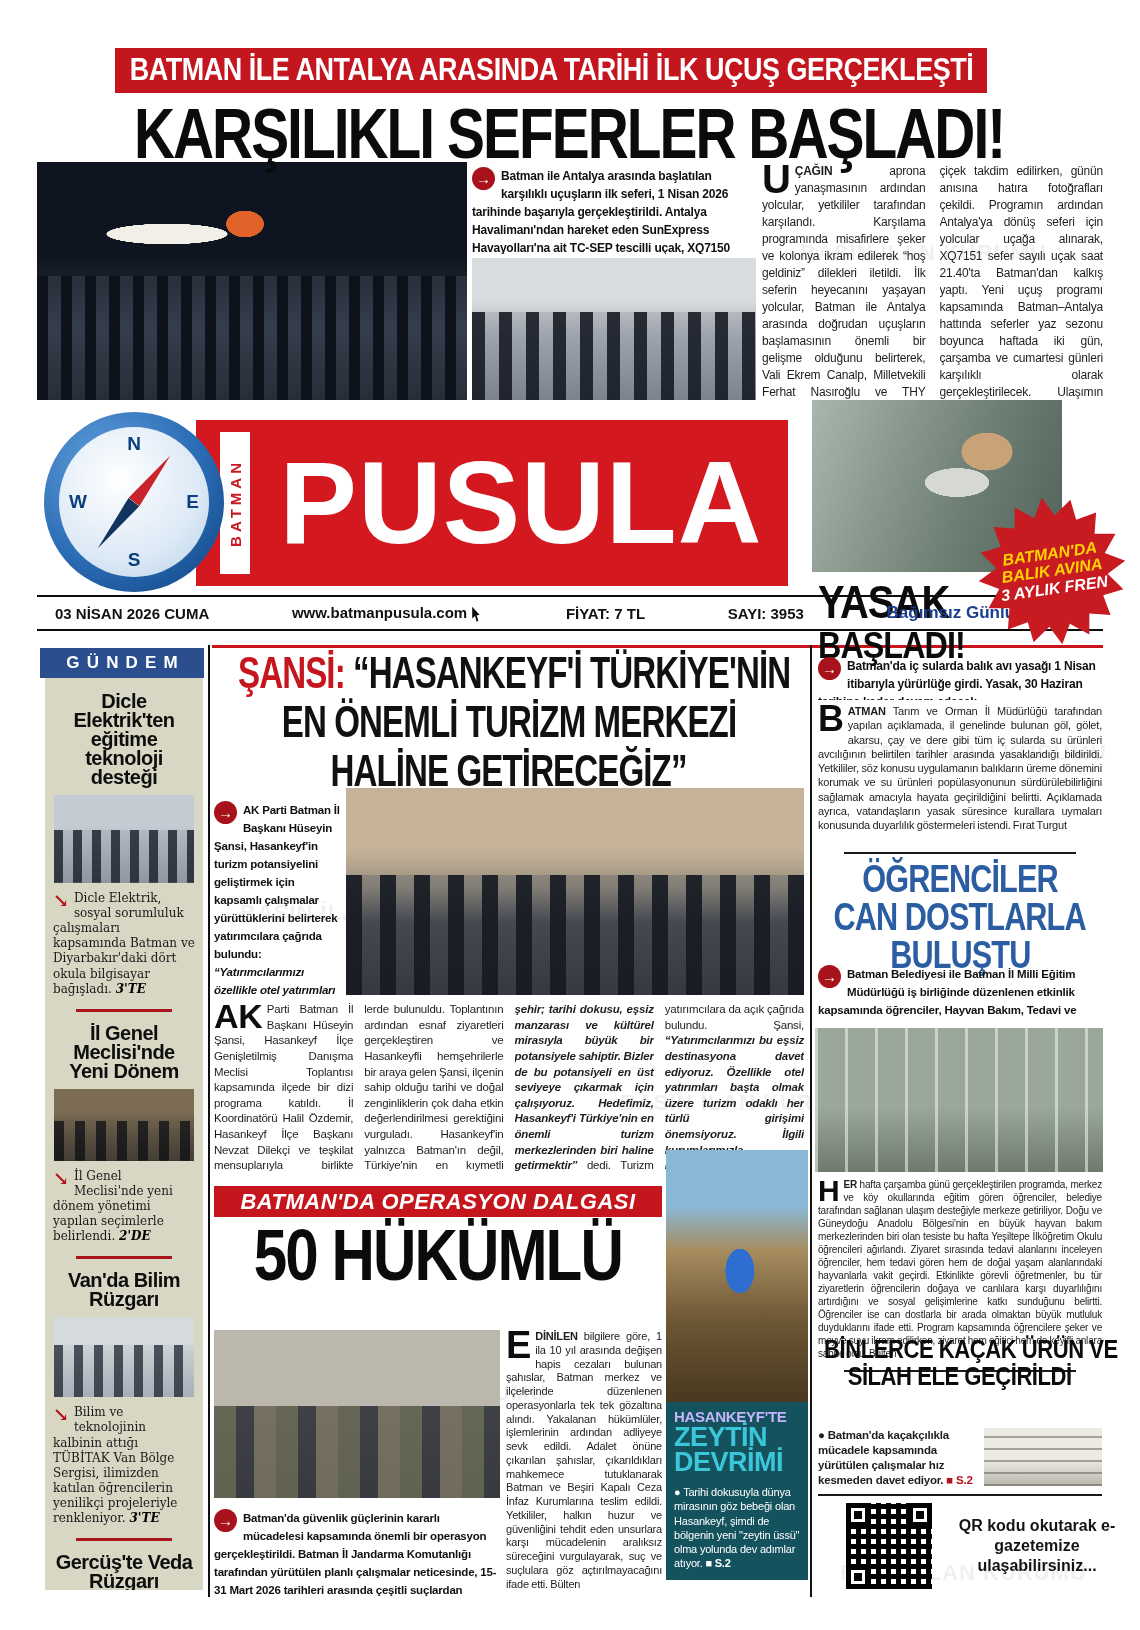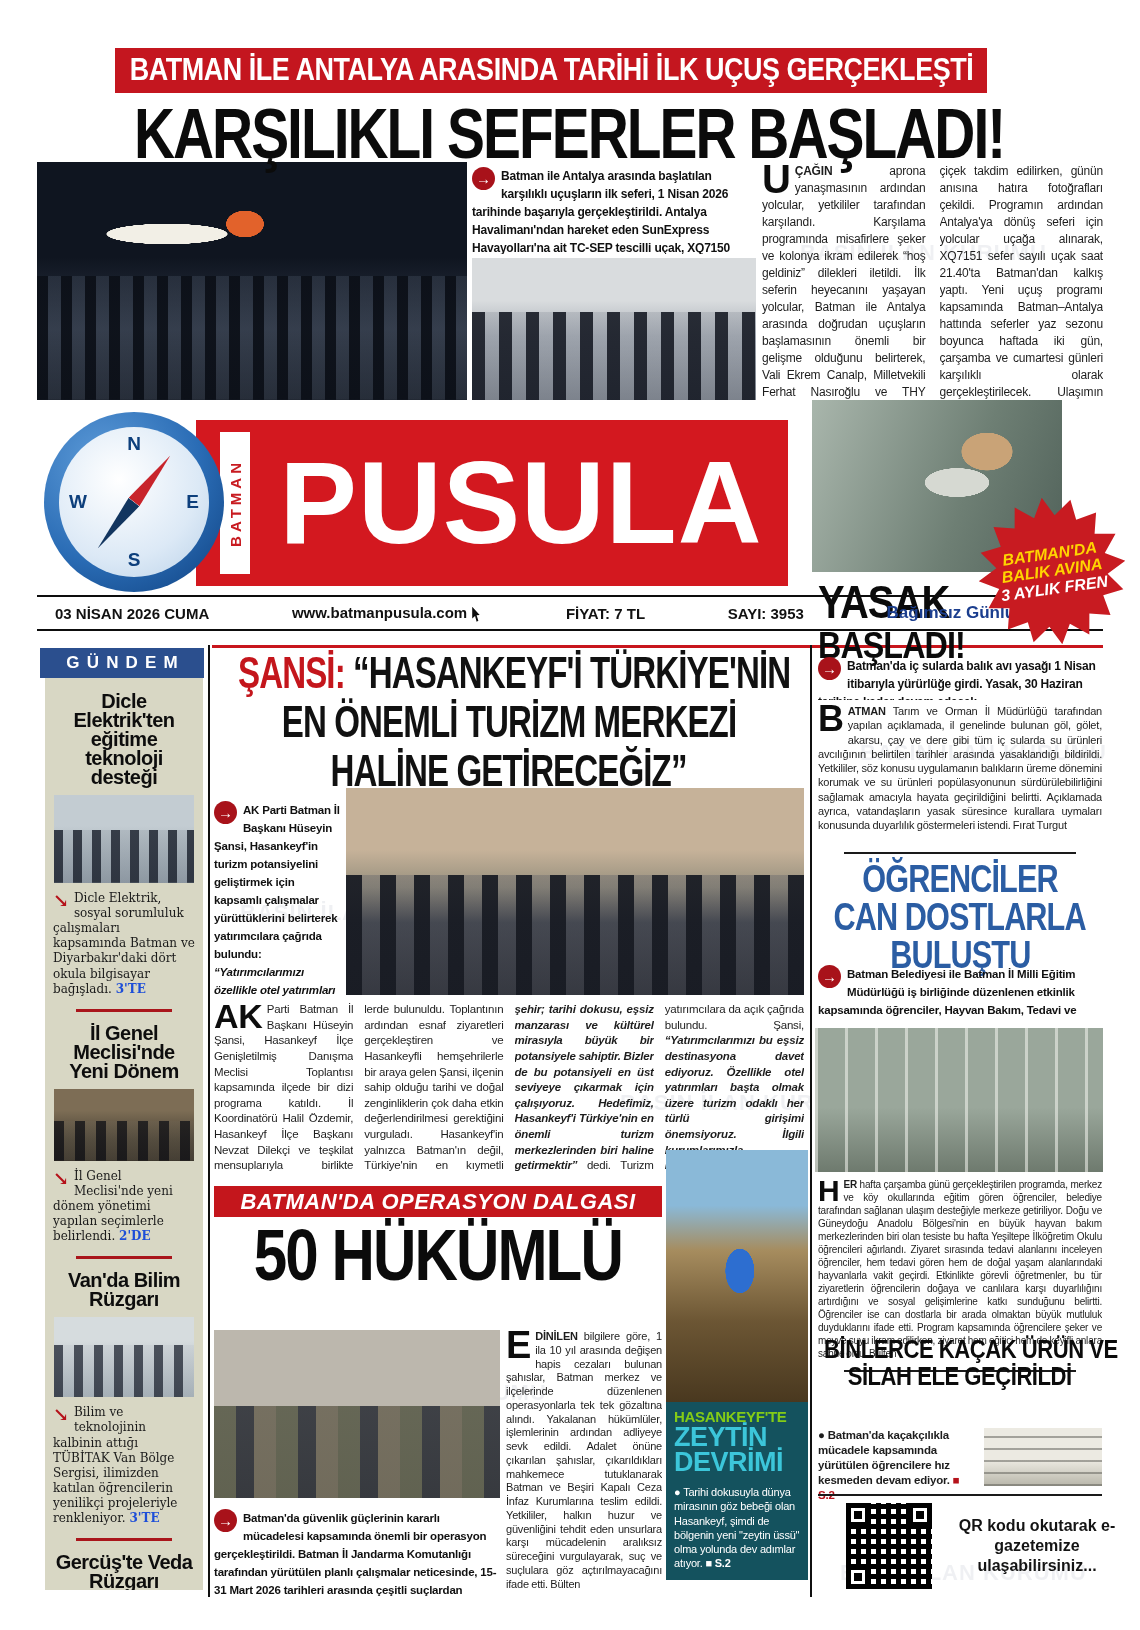--- a/index.html
+++ b/index.html
@@ -95,30 +95,30 @@
      clip-path:polygon(0 0,0 78%,26% 62%,40% 100%,56% 93%,40% 57%,68% 55%);}
   
   .gheader{left:40px;top:648px;width:164px;height:30px;background:#2b4f8e;color:#fff;z-index:2;
      display:flex;align-items:center;justify-content:center;font-weight:bold;font-size:17px;letter-spacing:.42em;text-indent:.42em;}
   .gpanel{left:45px;top:678px;width:158px;height:912px;background:#d8d7c4;box-sizing:border-box;
      padding:10px 8px;overflow:hidden;z-index:1;}
   .gtitle{font-weight:bold;font-size:20px;line-height:.95;text-align:center;color:#0d0d0d;
      letter-spacing:-.5px;margin:4px 0 8px;}
   .gphoto{width:140px;height:88px;margin:0 auto 8px;position:relative;}
   .gtext{font-family:"DejaVu Serif",serif;font-size:12px;line-height:1.26;color:#1a1a1a;}
-  .gref{color:#1d4ed8;font-weight:bold;}
+  .gref{color:#000000;font-weight:bold;font-style:italic;}
   .sdiv{width:96px;height:3px;background:#a9151b;margin:12px auto;}
   
   .shl{font-weight:bold;letter-spacing:-1px;line-height:42px;}
   .opbar{left:214px;top:1186px;width:448px;height:31px;background:#c4161c;display:flex;align-items:center;
      justify-content:center;color:#fff;font-weight:bold;font-style:italic;font-size:22px;letter-spacing:.5px;}
   
   .zbox{position:absolute;left:0;right:0;bottom:0;height:178px;background:#14525e;box-sizing:border-box;
      padding:6px 8px;color:#fff;text-align:left;}
-  .zk{font-weight:bold;font-size:15px;color:#84cc16;letter-spacing:-.3px;}
+  .zk{font-weight:bold;font-size:15px;color:#c4b5fd;letter-spacing:-.3px;}
   .zh{font-weight:bold;font-size:27px;line-height:25px;color:#3cc6da;letter-spacing:-.5px;}
   .ztext{font-size:11px;line-height:1.3;margin-top:10px;letter-spacing:-.2px;}
   
   .rdiv{position:absolute;height:2px;background:#1a1a1a;}
   .bluehl{color:#2b5da3;font-weight:bold;}
   
   .qr{position:relative;width:86px;height:86px;flex:0 0 86px;
      background:repeating-linear-gradient(0deg,#000 0 5px,transparent 5px 10px),
                 repeating-linear-gradient(90deg,#000 0 5px,#fff 5px 10px);}
   .qr i{position:absolute;width:24px;height:24px;border:5px solid #000;background:#fff;box-sizing:border-box;}
@@ -340,21 +340,21 @@
   </p>
   <div class="rdiv" style="left:844px;top:1370px;width:232px;"></div>
 
   <div class="abs" style="left:818px;top:1336px;width:284px;text-align:center;text-decoration:underline;">
     <div><span class="sc hblk" style="font-size:23px;letter-spacing:-.5px;transform:scale(.96,1.1);">BİNLERCE KAÇAK ÜRÜN VE</span></div>
     <div><span class="sc hblk" style="font-size:23px;letter-spacing:-.5px;transform:scale(.96,1.1);">SİLAH ELE GEÇİRİLDİ</span></div>
   </div>
   <div class="abs" style="left:818px;top:1428px;width:284px;height:60px;display:flex;gap:10px;">
     <div style="flex:1;font-size:11.5px;line-height:1.3;font-weight:bold;color:#1d1d1d;letter-spacing:-.2px;">
       <span>●</span>
-      <span>Batman'da kaçakçılıkla mücadele kapsamında yürütülen öğrencilere hız kesmeden devam ediyor.</span>
+      <span>Batman'da kaçakçılıkla mücadele kapsamında yürütülen çalışmalar hız kesmeden davet ediyor.</span>
       <b style="color:#b5121a;"><span>■</span>
       <span>S.2</span></b>
     </div>
     <div class="ph ph-seized" style="position:relative;width:118px;height:58px;flex:0 0 118px;"></div>
   </div>
   <div class="rdiv" style="left:818px;top:1494px;width:284px;"></div>
 
   <div class="abs" style="left:818px;top:1502px;width:284px;height:88px;display:flex;align-items:center;gap:12px;margin-left:28px;">
     <div class="qr">
         <i class="f1"></i>

